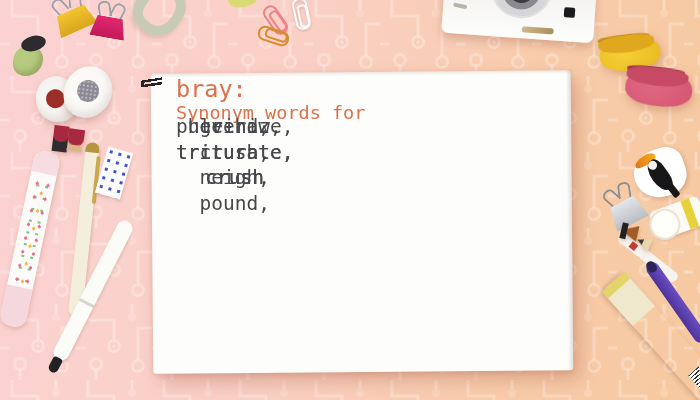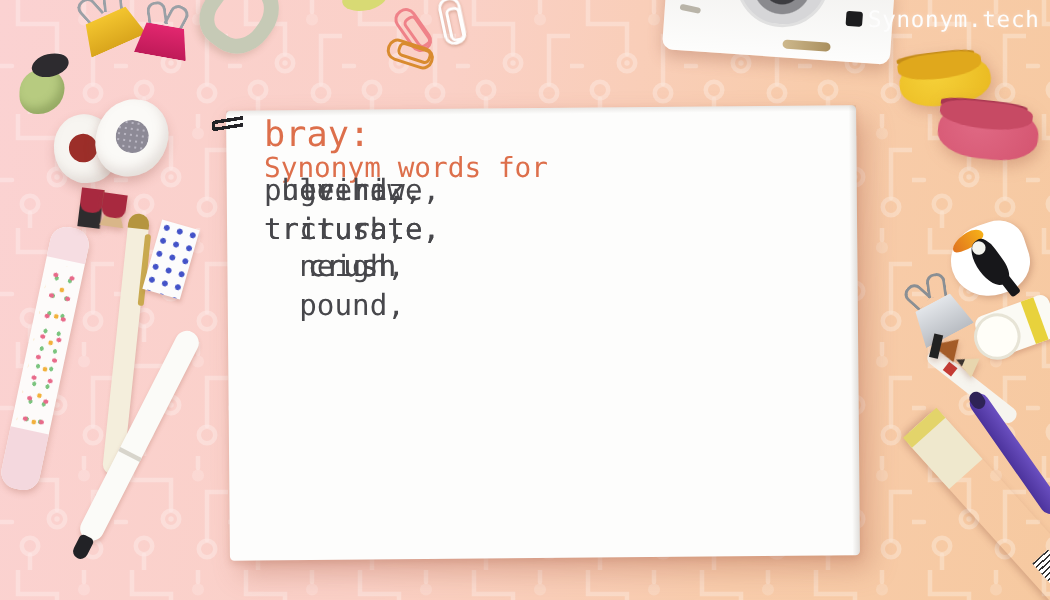--- a/index.html
+++ b/index.html
@@ -327,14 +327,13 @@
   <div class="note-content">
     <div class="heading-prefix" style="color: rgb(221, 111, 75);">Synonym words for</div>
     <div class="headword" style="color: rgb(221, 111, 75);">bray:</div>
     <div class="synonyms" style="color: rgb(71, 71, 75);">
       <div>grind, triturate, crush</div>
       <div>pulverize, crush, neigh, pound,</div>
       <div>hee-haw, triturate, crush</div>
     </div>
   </div>
 
-  <div class="watermark">Synonym.tech</div>
 </div>
 
 </body></html>

